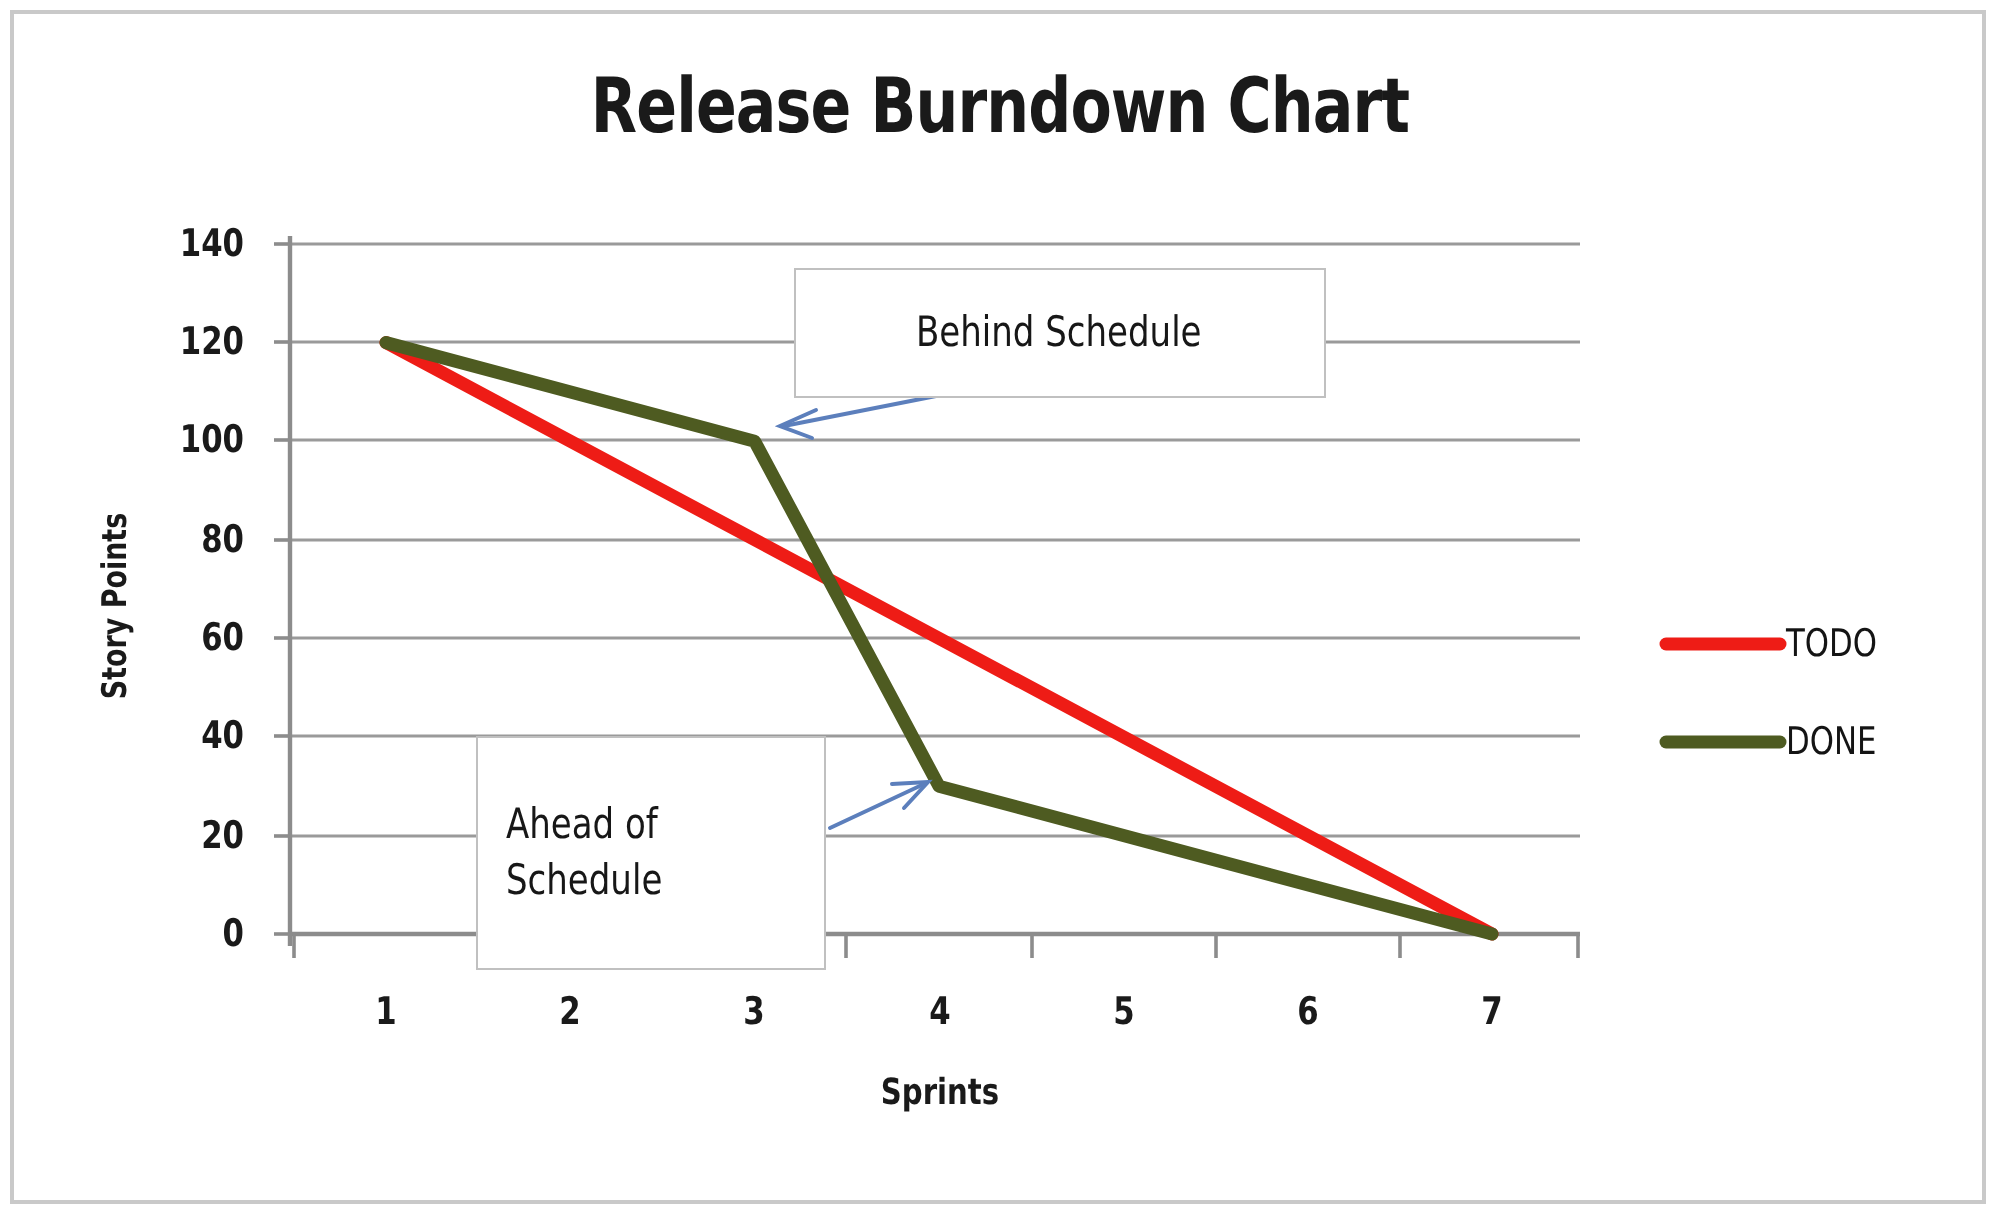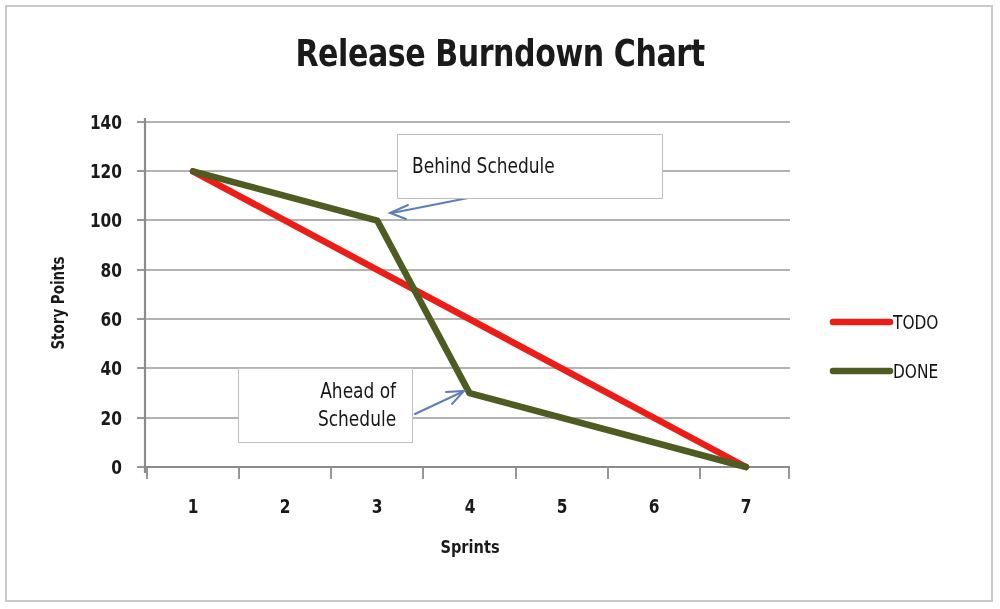--- a/index.html
+++ b/index.html
@@ -101,22 +101,22 @@
   }
   .callout span {
     font-size: 21px;
     color: #171717;
     line-height: 1.32;
     font-family: "DejaVu Sans Condensed", "Liberation Sans Narrow", "Liberation Sans", sans-serif;
     transform: scaleX(0.9);
     transform-origin: left center;
     white-space: nowrap;
   }
-  #callout-behind { left: 397px; top: 134px; width: 266px; height: 65px; }
-  #callout-ahead  { left: 238px; top: 368px; width: 175px; height: 75px; text-align: right; }
+  #callout-behind { left: 397px; top: 134px; width: 266px; height: 65px; align-items: center; }
+  #callout-ahead  { left: 238px; top: 368px; width: 175px; height: 117px; }
 </style>
 </head>
 <body>
 
 <div id="chart-frame"></div>
 
 <svg id="chart-canvas" viewBox="0 0 1000 609" xmlns="http://www.w3.org/2000/svg">
 
   <g stroke="#9a9a9a" stroke-width="1.6">
     <line x1="145" y1="122" x2="790" y2="122"></line>

